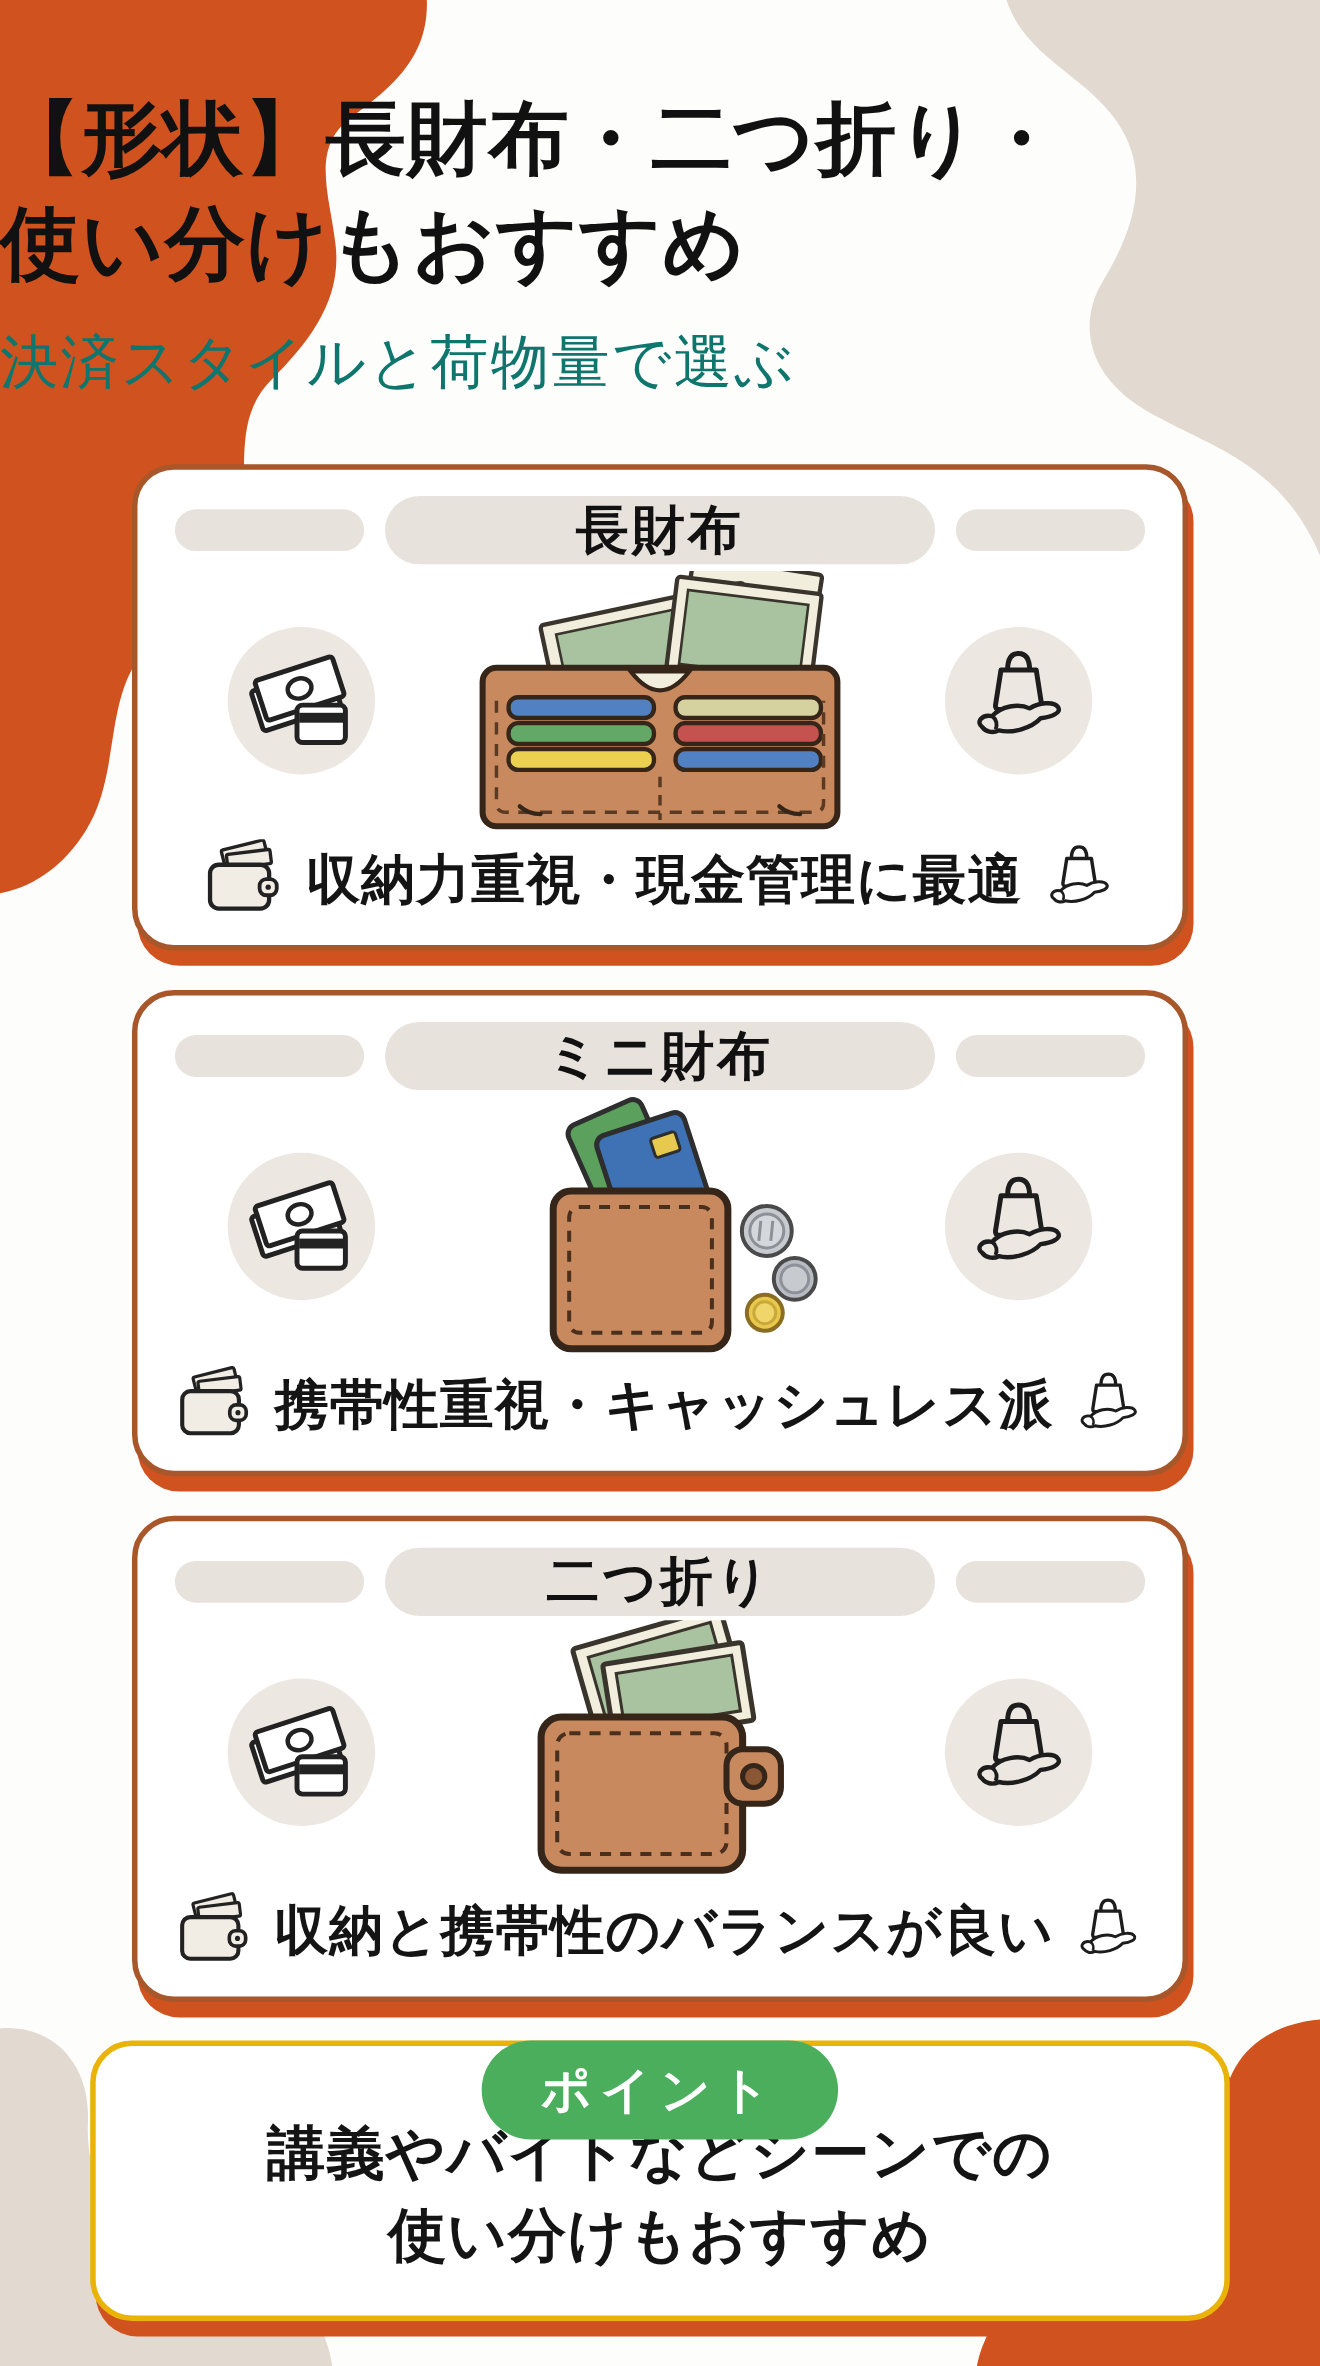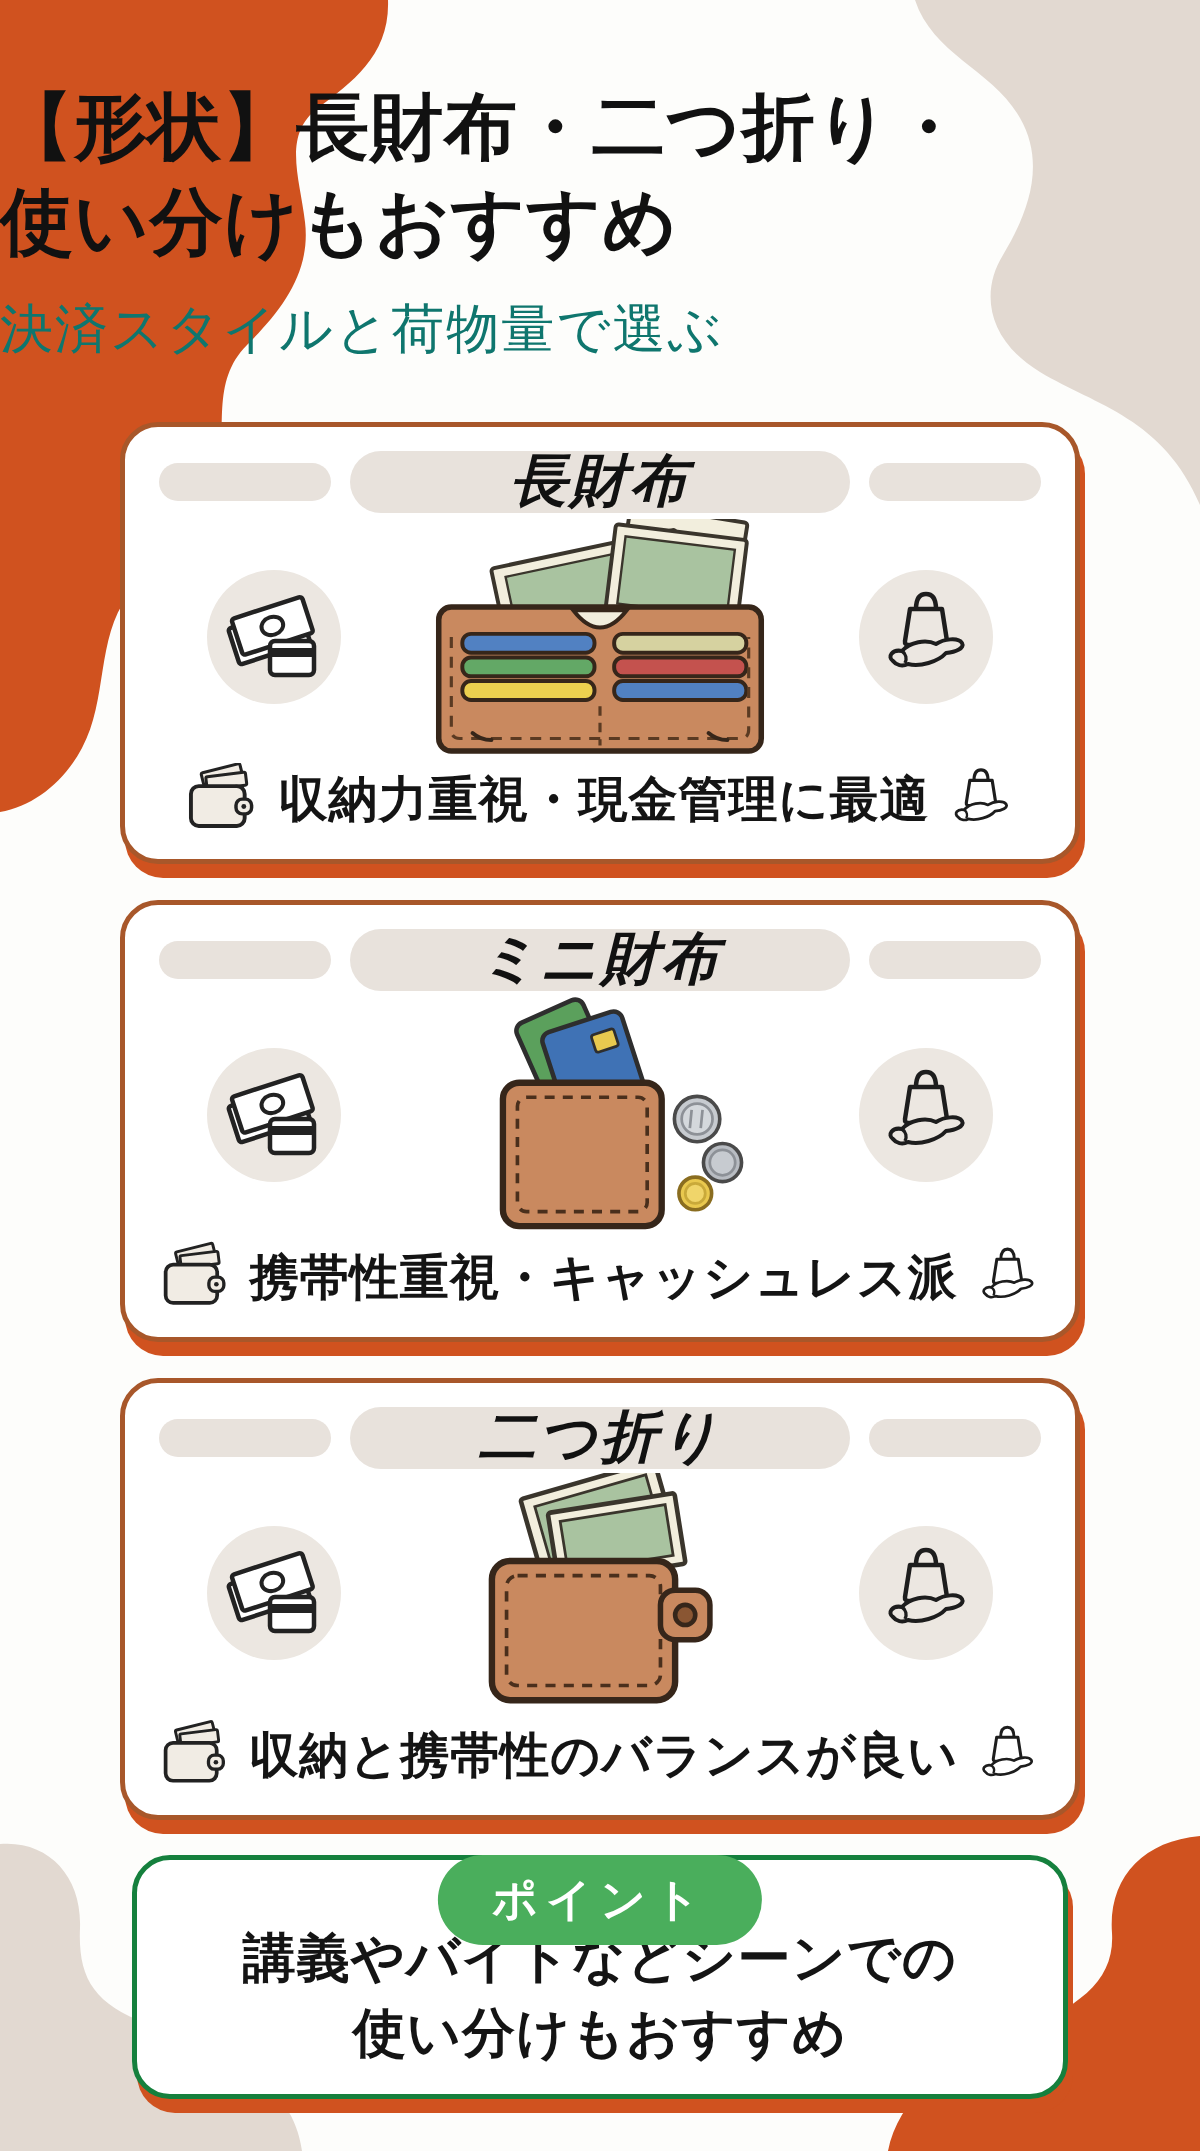--- a/index.html
+++ b/index.html
@@ -18,37 +18,37 @@
   .card{position:relative;width:960px;margin:0 auto;background:#ffffff;border:5px solid #a8572a;
         border-radius:38px;box-shadow:5px 14px 0 #d0521f;box-sizing:border-box;
         padding:22px 34px 16px;}
   .card.first{margin-top:56px;}
   .card + .card{margin-top:36px;}
 
   .card-header{display:flex;align-items:center;justify-content:space-between;height:66px;}
   .side-pill{width:172px;height:38px;border-radius:19px;background:#e8e2dc;flex:none;}
   .title-pill{min-width:420px;height:62px;border-radius:31px;background:#e8e2dc;
               display:flex;align-items:center;justify-content:center;padding:0 40px;}
-  .card-title{font-size:57px;font-weight:900;color:#111;letter-spacing:3px;white-space:nowrap;font-style:italic;}
+  .card-title{font-size:48px;font-weight:900;color:#111;letter-spacing:3px;white-space:nowrap;}
 
   .card-body{display:flex;align-items:center;justify-content:space-between;height:236px;padding:4px 48px 0;}
   .icon-circle{width:134px;height:134px;border-radius:50%;background:#ece7e1;
                display:flex;align-items:center;justify-content:center;flex:none;}
   .illustration{flex:none;display:flex;align-items:center;justify-content:center;}
 
   .card-caption{display:flex;align-items:center;justify-content:center;gap:16px;margin-top:2px;height:86px;}
   .caption-text{font-size:49px;font-weight:900;color:#141414;letter-spacing:1px;white-space:nowrap;}
 
-  .point-wrap{position:relative;width:936px;margin:20px auto 16px;}
+  .point-wrap{position:relative;width:1036px;margin:20px auto 16px;}
   .point-badge{position:absolute;top:0;left:50%;transform:translateX(-50%);z-index:3;
                background:#4aae5c;color:#fff;font-size:45px;font-weight:900;letter-spacing:8px;
                padding:15px 54px;border-radius:50px;white-space:nowrap;}
-  .point-card{margin-top:35px;background:#fff;border:5px solid #15803d;border-radius:38px;
+  .point-card{margin-top:35px;background:#fff;border:5px solid #eab308;border-radius:38px;
               box-shadow:5px 14px 0 #d0521f;box-sizing:border-box;
-              padding:60px 20px 24px;text-align:center;}
+              padding:60px 20px 35px;text-align:center;}
   .point-text{font-size:53px;font-weight:900;color:#141414;line-height:1.42;letter-spacing:1px;}
 </style>
 </head>
 <body>
 
 <div class="page">
 
   <svg class="blob tl" width="400" height="830" viewBox="0 0 400 830">
     <path d="M0 0 L388 0 C390 55 352 82 318 108 C282 135 300 178 305 222 C311 272 282 310 247 345 C210 382 228 430 218 478 C208 528 158 556 128 596 C96 638 108 700 82 748 C64 782 34 806 0 812 Z" fill="#d0521f"></path>
   </svg>

